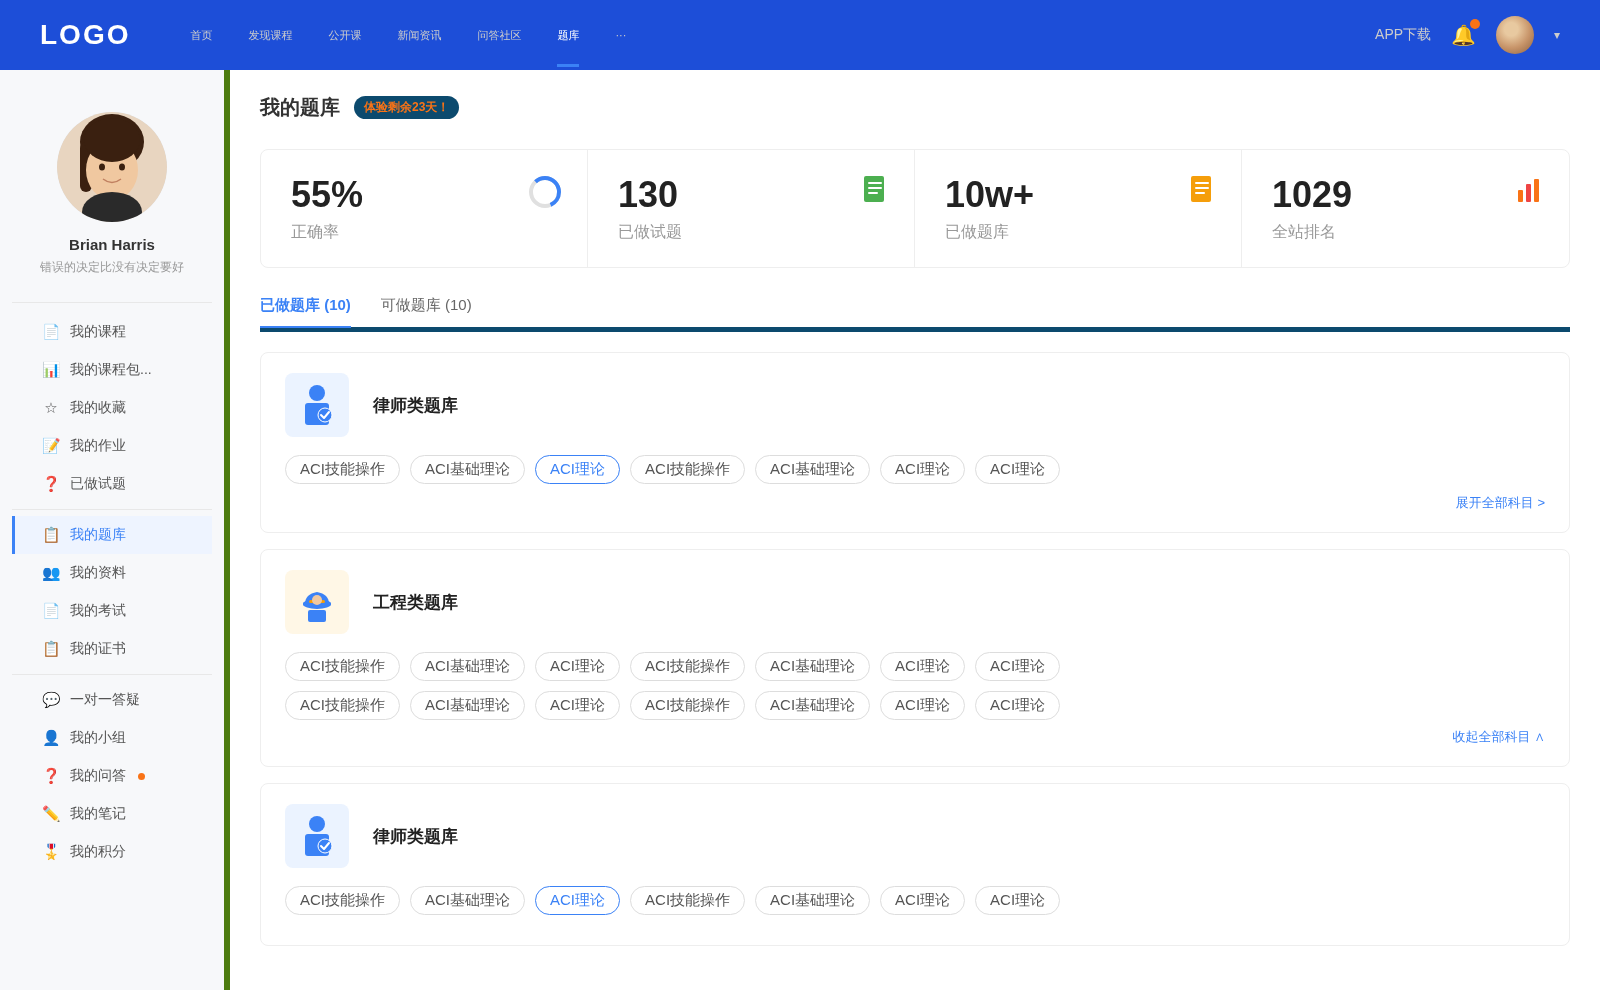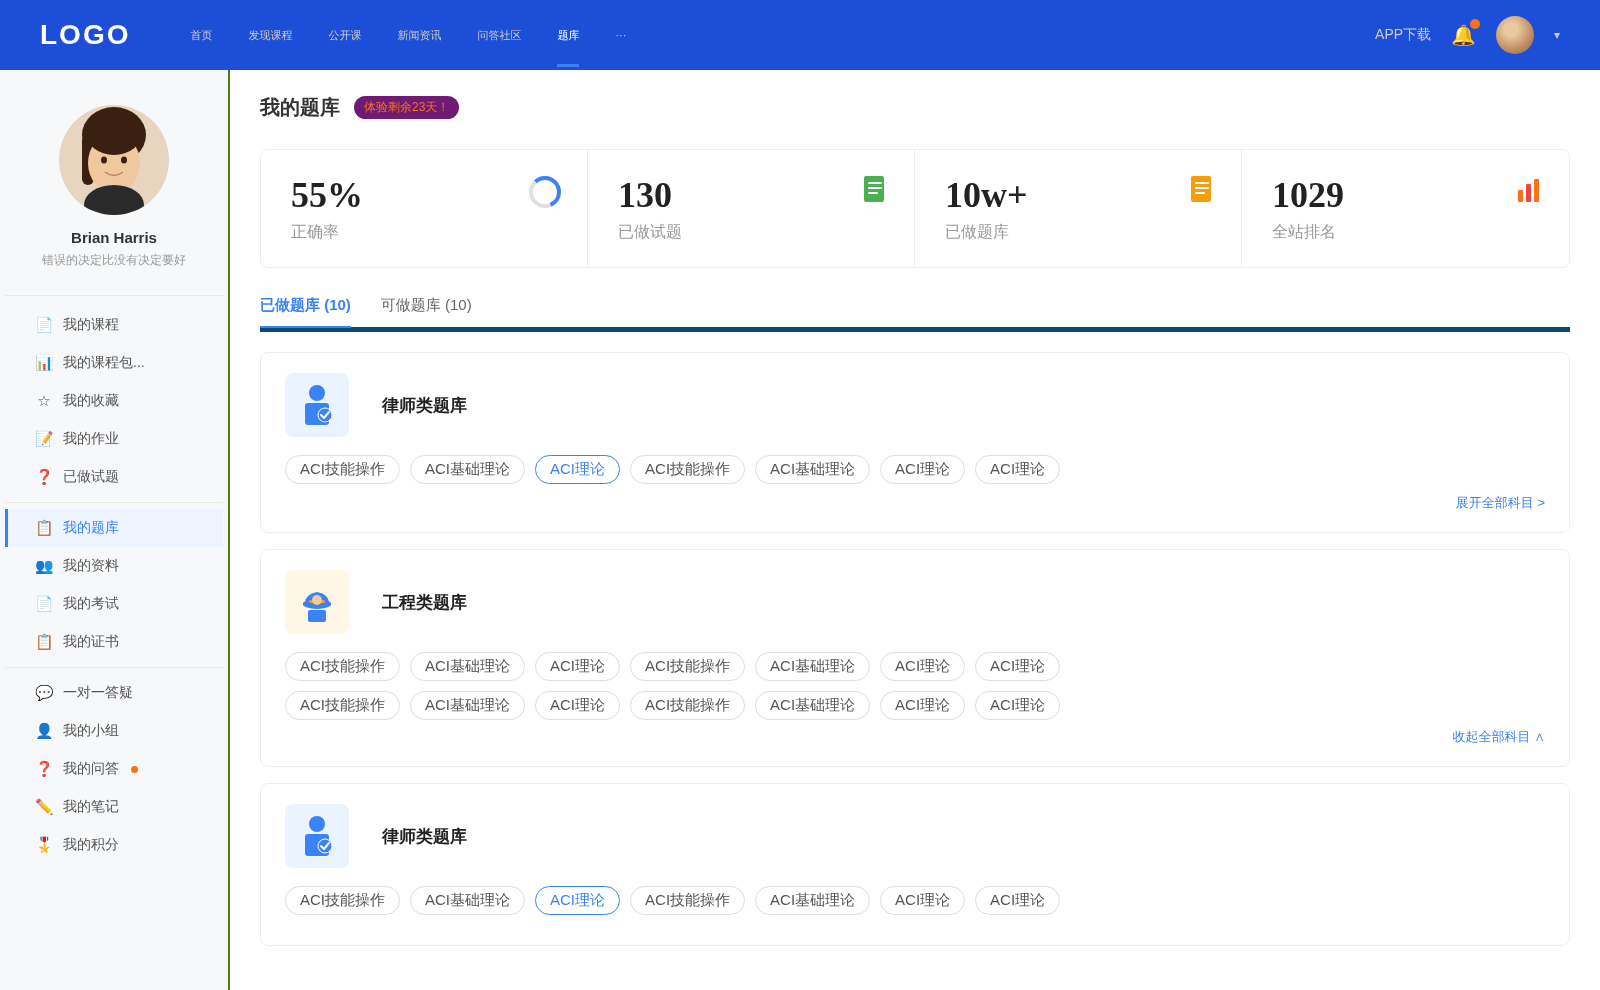--- a/index.html
+++ b/index.html
@@ -17,55 +17,55 @@
     .nav-bell { color: #fff; font-size: 20px; cursor: pointer; position: relative; }
     .nav-bell-badge { position: absolute; top: -4px; right: -4px; width: 10px; height: 10px; background: #f97316; border-radius: 50%; }
     .nav-avatar { width: 38px; height: 38px; border-radius: 50%; background: #888; overflow: hidden; cursor: pointer; }
     .nav-avatar-img { width: 100%; height: 100%; object-fit: cover; background: linear-gradient(135deg, #c9a87c, #d4956a); }
     .nav-chevron { color: #ccc; font-size: 12px; cursor: pointer; }
 
     
     .page-wrap { display: flex; padding-top: 70px; min-height: 990px; }
 
     
-    .sidebar { width: 230px; background: #f7f8fa; border-right: 2px solid #4d7c0f; min-height: calc(990px - 70px); padding: 5px; flex-shrink: 0; }
+    .sidebar { width: 230px; background: #f7f8fa; border-right: 6px solid #4d7c0f; min-height: calc(990px - 70px); padding: 12px; flex-shrink: 0; }
     .sidebar-profile { display: flex; flex-direction: column; align-items: center; padding: 30px 16px 20px; }
     .profile-avatar { width: 110px; height: 110px; border-radius: 50%; overflow: hidden; background: #ddd; margin-bottom: 14px; }
     .profile-name { font-size: 15px; font-weight: 600; color: #333; margin-bottom: 6px; }
     .profile-motto { font-size: 12px; color: #999; text-align: center; }
     .sidebar-divider { height: 1px; background: #e8e8e8; margin: 6px 0; }
     .sidebar-menu { padding: 4px 0; }
     .sidebar-item { display: flex; align-items: center; gap: 10px; padding: 10px 30px; cursor: pointer; font-size: 14px; color: #555; position: relative; }
     .sidebar-item.active { color: #3B82F6; background: #eef4ff; }
     .sidebar-item.active::before { content: ''; position: absolute; left: 0; top: 0; bottom: 0; width: 3px; background: #3B82F6; }
     .sidebar-icon { font-size: 15px; width: 18px; text-align: center; }
 
     
     .main-content { flex: 1; padding: 24px 30px; background: #fff; min-height: calc(990px - 70px); }
     .page-header { display: flex; align-items: center; gap: 14px; margin-bottom: 28px; }
     .page-title { font-size: 20px; font-weight: 600; color: #333; }
-    .trial-badge { background: #701a75; color: #f97316; font-size: 12px; padding: 3px 10px; border-radius: 20px; }
+    .trial-badge { background: #0c4a6e; color: #f97316; font-size: 12px; padding: 3px 10px; border-radius: 20px; font-weight: bold; }
 
     
     .stats-row { display: grid; grid-template-columns: 1fr 1fr 1fr 1fr; gap: 0; border: 1px solid #eee; border-radius: 8px; margin-bottom: 28px; overflow: hidden; }
     .stat-item { padding: 24px 30px; display: flex; flex-direction: column; gap: 6px; border-right: 1px solid #eee; position: relative; }
     .stat-item:last-child { border-right: none; }
-    .stat-value { font-size: 36px; font-weight: 700; color: #222; font-family: Liberation Serif, serif; }
+    .stat-value { font-size: 36px; font-weight: 700; color: #222; }
     .stat-label { font-size: 16px; color: #999; }
     .stat-icon { position: absolute; right: 24px; top: 24px; }
 
     
     .tabs-row { display: flex; gap: 30px; margin-bottom: 20px; border-bottom: 5px solid #0c4a6e; }
     .tab { font-size: 15px; color: #666; padding-bottom: 12px; cursor: pointer; position: relative; }
     .tab.active { color: #3B82F6; font-weight: 600; }
     .tab.active::after { content: ''; position: absolute; bottom: -1px; left: 0; right: 0; height: 2px; background: #3B82F6; }
 
     
     .bank-section { border: 1px solid #eee; border-radius: 8px; margin-bottom: 16px; padding: 20px 24px; }
-    .bank-header { display: flex; align-items: center; gap: 33px; margin-bottom: 18px; }
+    .bank-header { display: flex; align-items: center; gap: 24px; margin-bottom: 18px; }
     .bank-icon { width: 64px; height: 64px; background: #EBF3FF; border-radius: 8px; display: flex; align-items: center; justify-content: center; flex-shrink: 0; }
     .bank-title { font-size: 17px; font-weight: 600; color: #222; }
     .bank-tags { display: flex; flex-wrap: wrap; gap: 10px; margin-bottom: 10px; }
     .bank-tag { padding: 4px 14px; border: 1px solid #ddd; border-radius: 20px; font-size: 15px; color: #555; cursor: pointer; }
     .bank-tag.active { border: 1.5px solid #3B82F6; color: #3B82F6; background: #fff; border-radius: 20px; }
     .bank-row2 { display: flex; flex-wrap: wrap; gap: 10px; margin-top: 10px; }
     .bank-expand { text-align: right; color: #3B82F6; font-size: 13px; cursor: pointer; margin-top: 8px; }
     .bank-collapse { text-align: right; color: #3B82F6; font-size: 13px; cursor: pointer; margin-top: 8px; }
 
     

